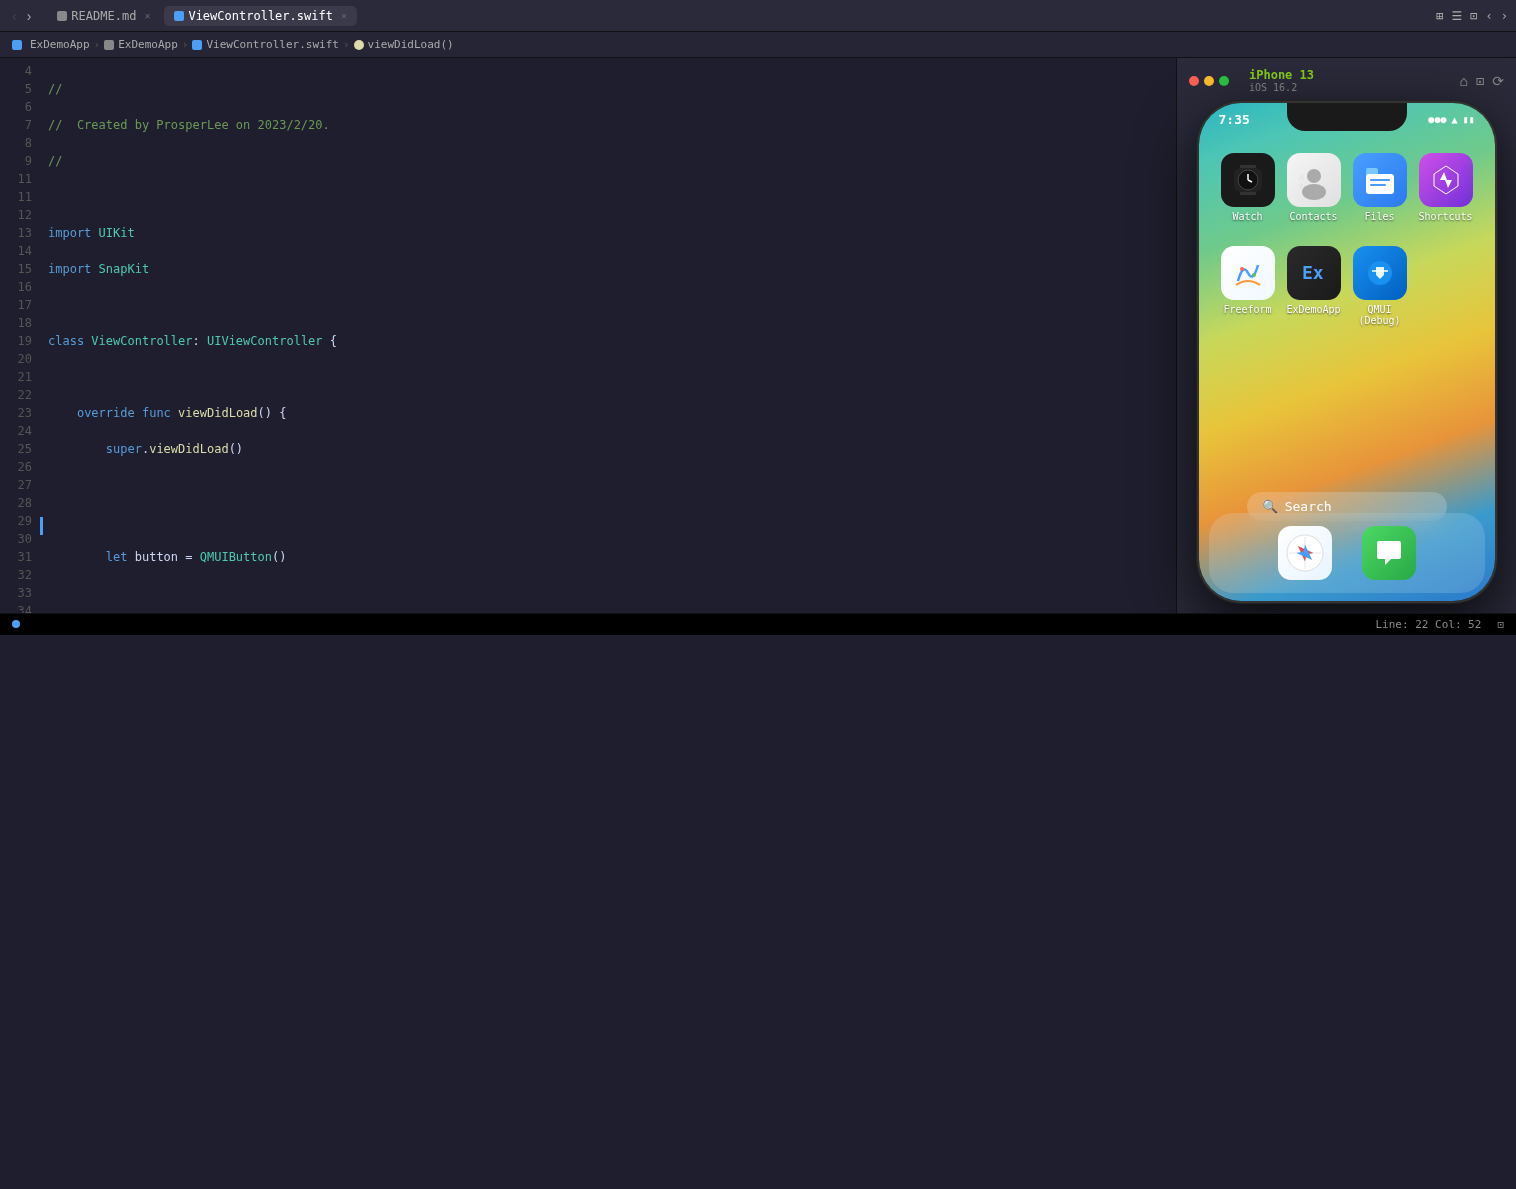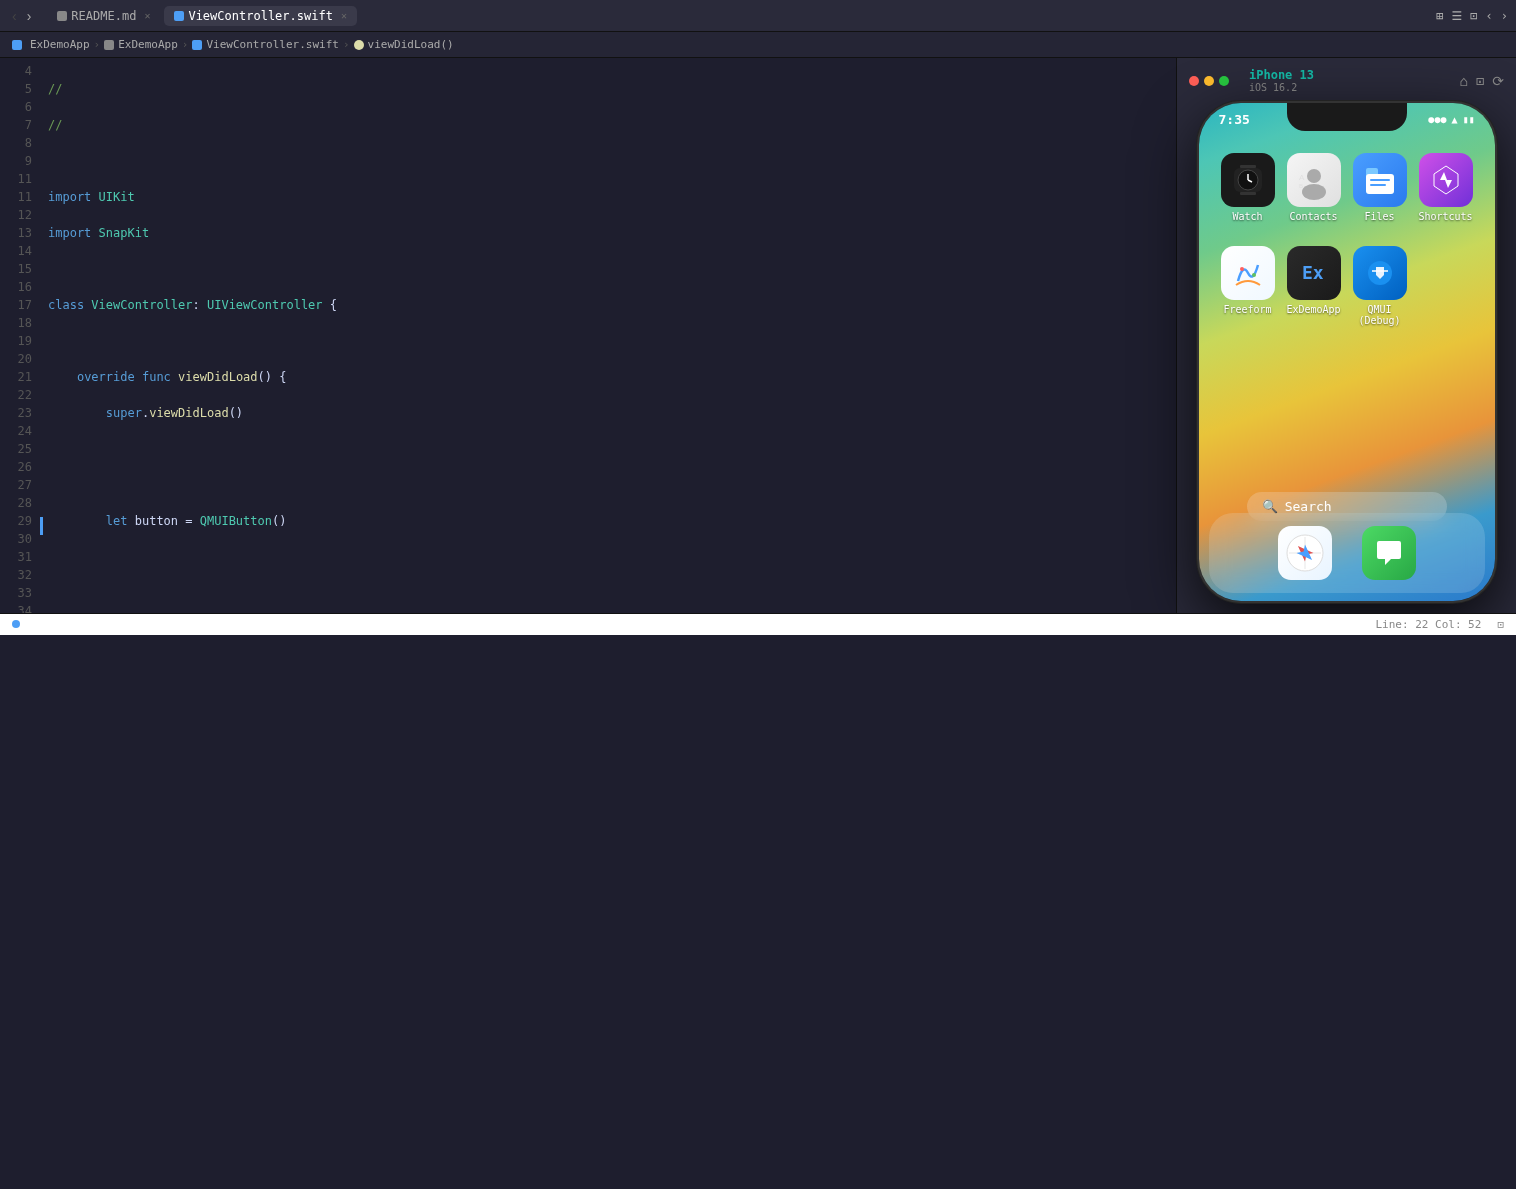--- a/index.html
+++ b/index.html
@@ -148,21 +148,21 @@
       width: 100%;
       padding: 0 12px 8px 12px;
       font-size: 11px;
       color: #aaa;
     }
     .sim-dots { display: flex; gap: 5px; }
     .sim-dot { width: 10px; height: 10px; border-radius: 50%; }
     .sim-dot.red { background: #ff5f57; }
     .sim-dot.yellow { background: #ffbd2e; }
     .sim-dot.green { background: #28c840; }
-    .sim-device-name { font-size: 12px; color: #14b8a6; font-weight: 600; }
+    .sim-device-name { font-size: 12px; color: #84cc16; font-weight: 600; }
     .sim-ios { font-size: 10px; color: #888; }
     .sim-icons { display: flex; gap: 8px; margin-left: auto; }
     .sim-icon-btn { color: #888; font-size: 14px; cursor: pointer; }
 
     
     .iphone-frame {
       width: 300px;
       height: 630px;
       background: #1a1a1a;
       border-radius: 44px;
@@ -290,21 +290,21 @@
       align-items: center;
       justify-content: center;
       gap: 20px;
       backdrop-filter: blur(10px);
     }
 
     
     .status-bottom {
       display: flex;
       align-items: center;
-      background: #ffffff;
+      background: #000000;
       height: 22px;
       padding: 0 12px;
       font-size: 11px;
       color: #888;
       border-top: 1px solid #111;
       flex-shrink: 0;
     }
     .status-indicator {
       width: 8px;
       height: 8px;
@@ -390,20 +390,21 @@
       <div>29</div>
       <div>30</div>
       <div>31</div>
       <div>32</div>
       <div>33</div>
       <div>34</div>
 
     </div>
     <div class="code-content">
 <span class="code-line"><span class="c-comment">//</span></span>
+<span class="code-line"><span class="c-comment">//  Created by ProsperLee on 2023/2/20.</span></span>
 <span class="code-line"><span class="c-comment">//</span></span>
 <span class="code-line"> </span>
 <span class="code-line"><span class="c-keyword">import</span> <span class="c-type">UIKit</span></span>
 <span class="code-line"><span class="c-keyword">import</span> <span class="c-type">SnapKit</span></span>
 <span class="code-line"> </span>
 <span class="code-line"><span class="c-keyword">class</span> <span class="c-class">ViewController</span>: <span class="c-type">UIViewController</span> {</span>
 <span class="code-line"> </span>
 <span class="code-line">    <span class="c-keyword">override</span> <span class="c-keyword">func</span> <span class="c-func">viewDidLoad</span>() {</span>
 <span class="code-line">        <span class="c-keyword">super</span>.<span class="c-func">viewDidLoad</span>()</span>
 <span class="code-line"> </span>

